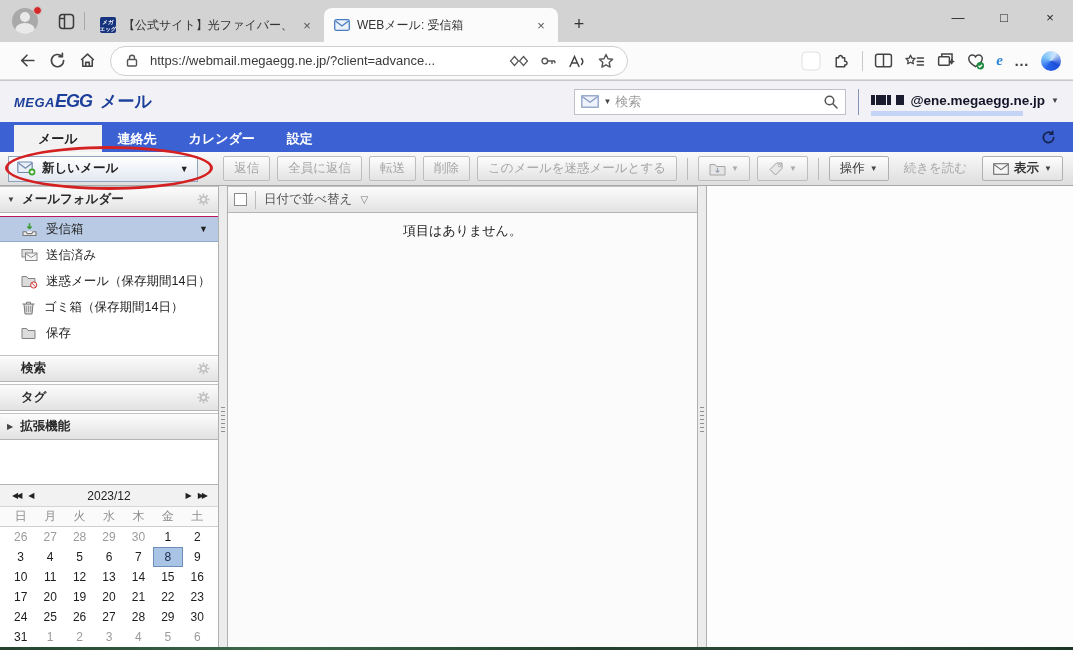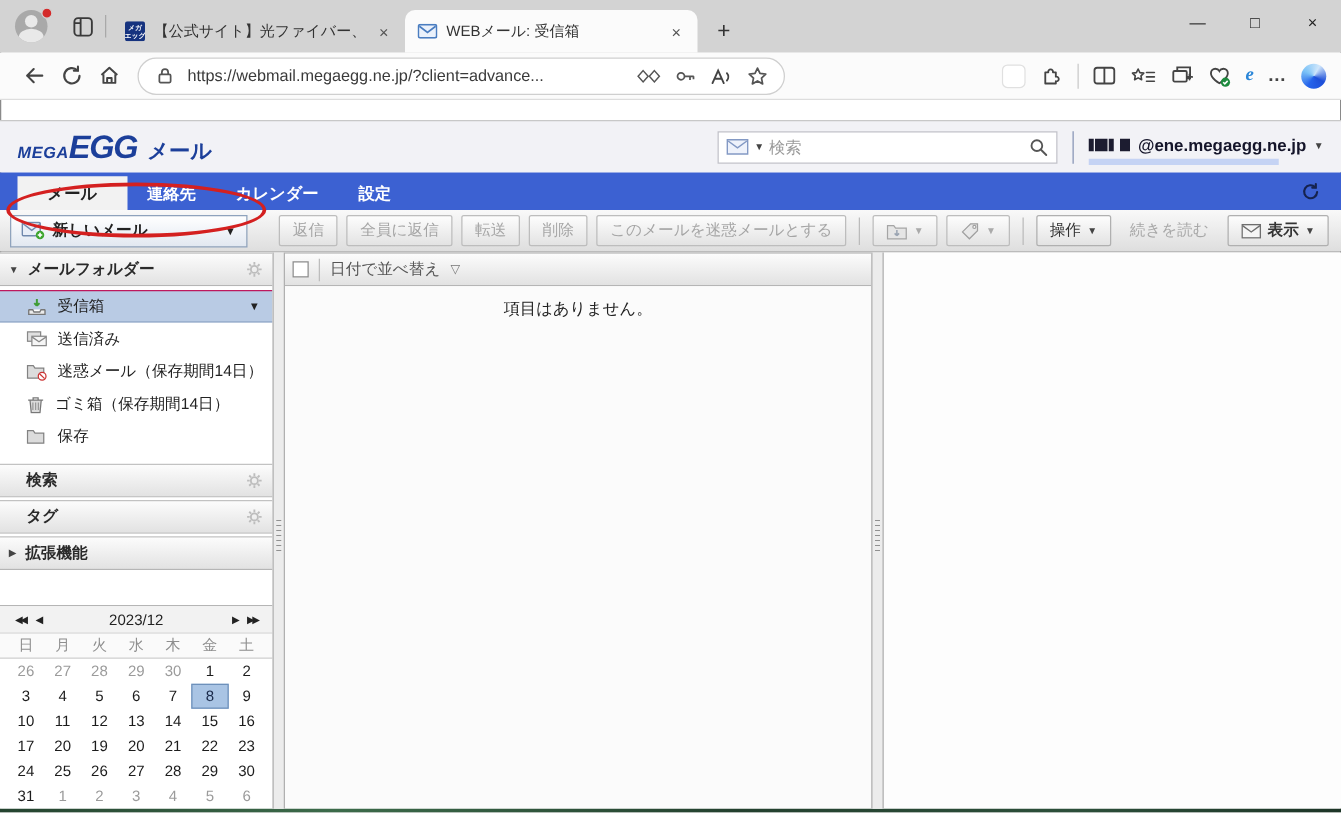--- a/index.html
+++ b/index.html
@@ -32,24 +32,24 @@
   .url-text { flex:1; font-size:13px; color:#3a3a3a; white-space:nowrap; overflow:hidden; }
   .pill-ic { display:flex; align-items:center; justify-content:center; width:22px; flex:none; }
   .right-ics { margin-left:auto; display:flex; align-items:center; gap:11px; }
   .vline { width:1px; height:20px; background:#c9c9c9; }
   .iemode { font-style:italic; font-weight:bold; font-size:15px; color:#2a86d8; font-family:"Liberation Serif","DejaVu Serif",serif; }
   .dots3 { font-size:15px; font-weight:bold; color:#444; letter-spacing:1px; }
   .copilot { width:20px; height:20px; border-radius:50%; background:conic-gradient(from 210deg at 50% 50%, #2563eb, #7cc3f7, #cfe6fb, #1d4ed8, #2563eb); }
   .ic { display:inline-flex; align-items:center; justify-content:center; line-height:0; }
 
   
-  .mega-header { height:42px; background:#f2f2f6; border-top:1px solid #c8c8c8; display:flex; align-items:center; padding:0 14px; flex:none;margin-top:16px; }
+  .mega-header { height:42px; background:#f2f2f6; border-top:1px solid #c8c8c8; display:flex; align-items:center; padding:0 14px; flex:none; }
   .logo { display:flex; align-items:baseline; color:#1c3f9a; white-space:nowrap; }
   .logo .mega { font-size:13px; font-weight:bold; font-style:italic; letter-spacing:.5px; }
-  .logo .egg { font-size:26px; font-weight:bold; font-style:italic; letter-spacing:-1px; }
+  .logo .egg { font-size:18px; font-weight:bold; font-style:italic; letter-spacing:-1px; }
   .logo .suffix { font-size:17px; font-weight:bold; margin-left:8px; }
   .hdr-right { margin-left:auto; display:flex; align-items:center; }
   .searchbox { width:272px; height:26px; background:#fff; border:1px solid #c0c0c8; display:flex; align-items:center; padding:0 6px; gap:4px; }
   .searchbox input { border:none; outline:none; flex:1; font-size:13px; color:#333; font-family:inherit; background:transparent; }
   .searchbox input::placeholder { color:#9a9a9a; }
   .dd-small { font-size:8px; color:#444; }
   .hdr-sep { width:1px; height:26px; background:#8694b5; margin:0 12px; }
   .account { display:flex; align-items:center; gap:6px; font-weight:bold; font-size:13.5px; color:#15152a; position:relative; padding-bottom:2px; }
   .mask-blk { display:inline-block; height:10px; background:#1c1c30; }
   .account-underline { position:absolute; left:0; bottom:-6px; width:152px; height:5px; background:#c5d3f4; }

